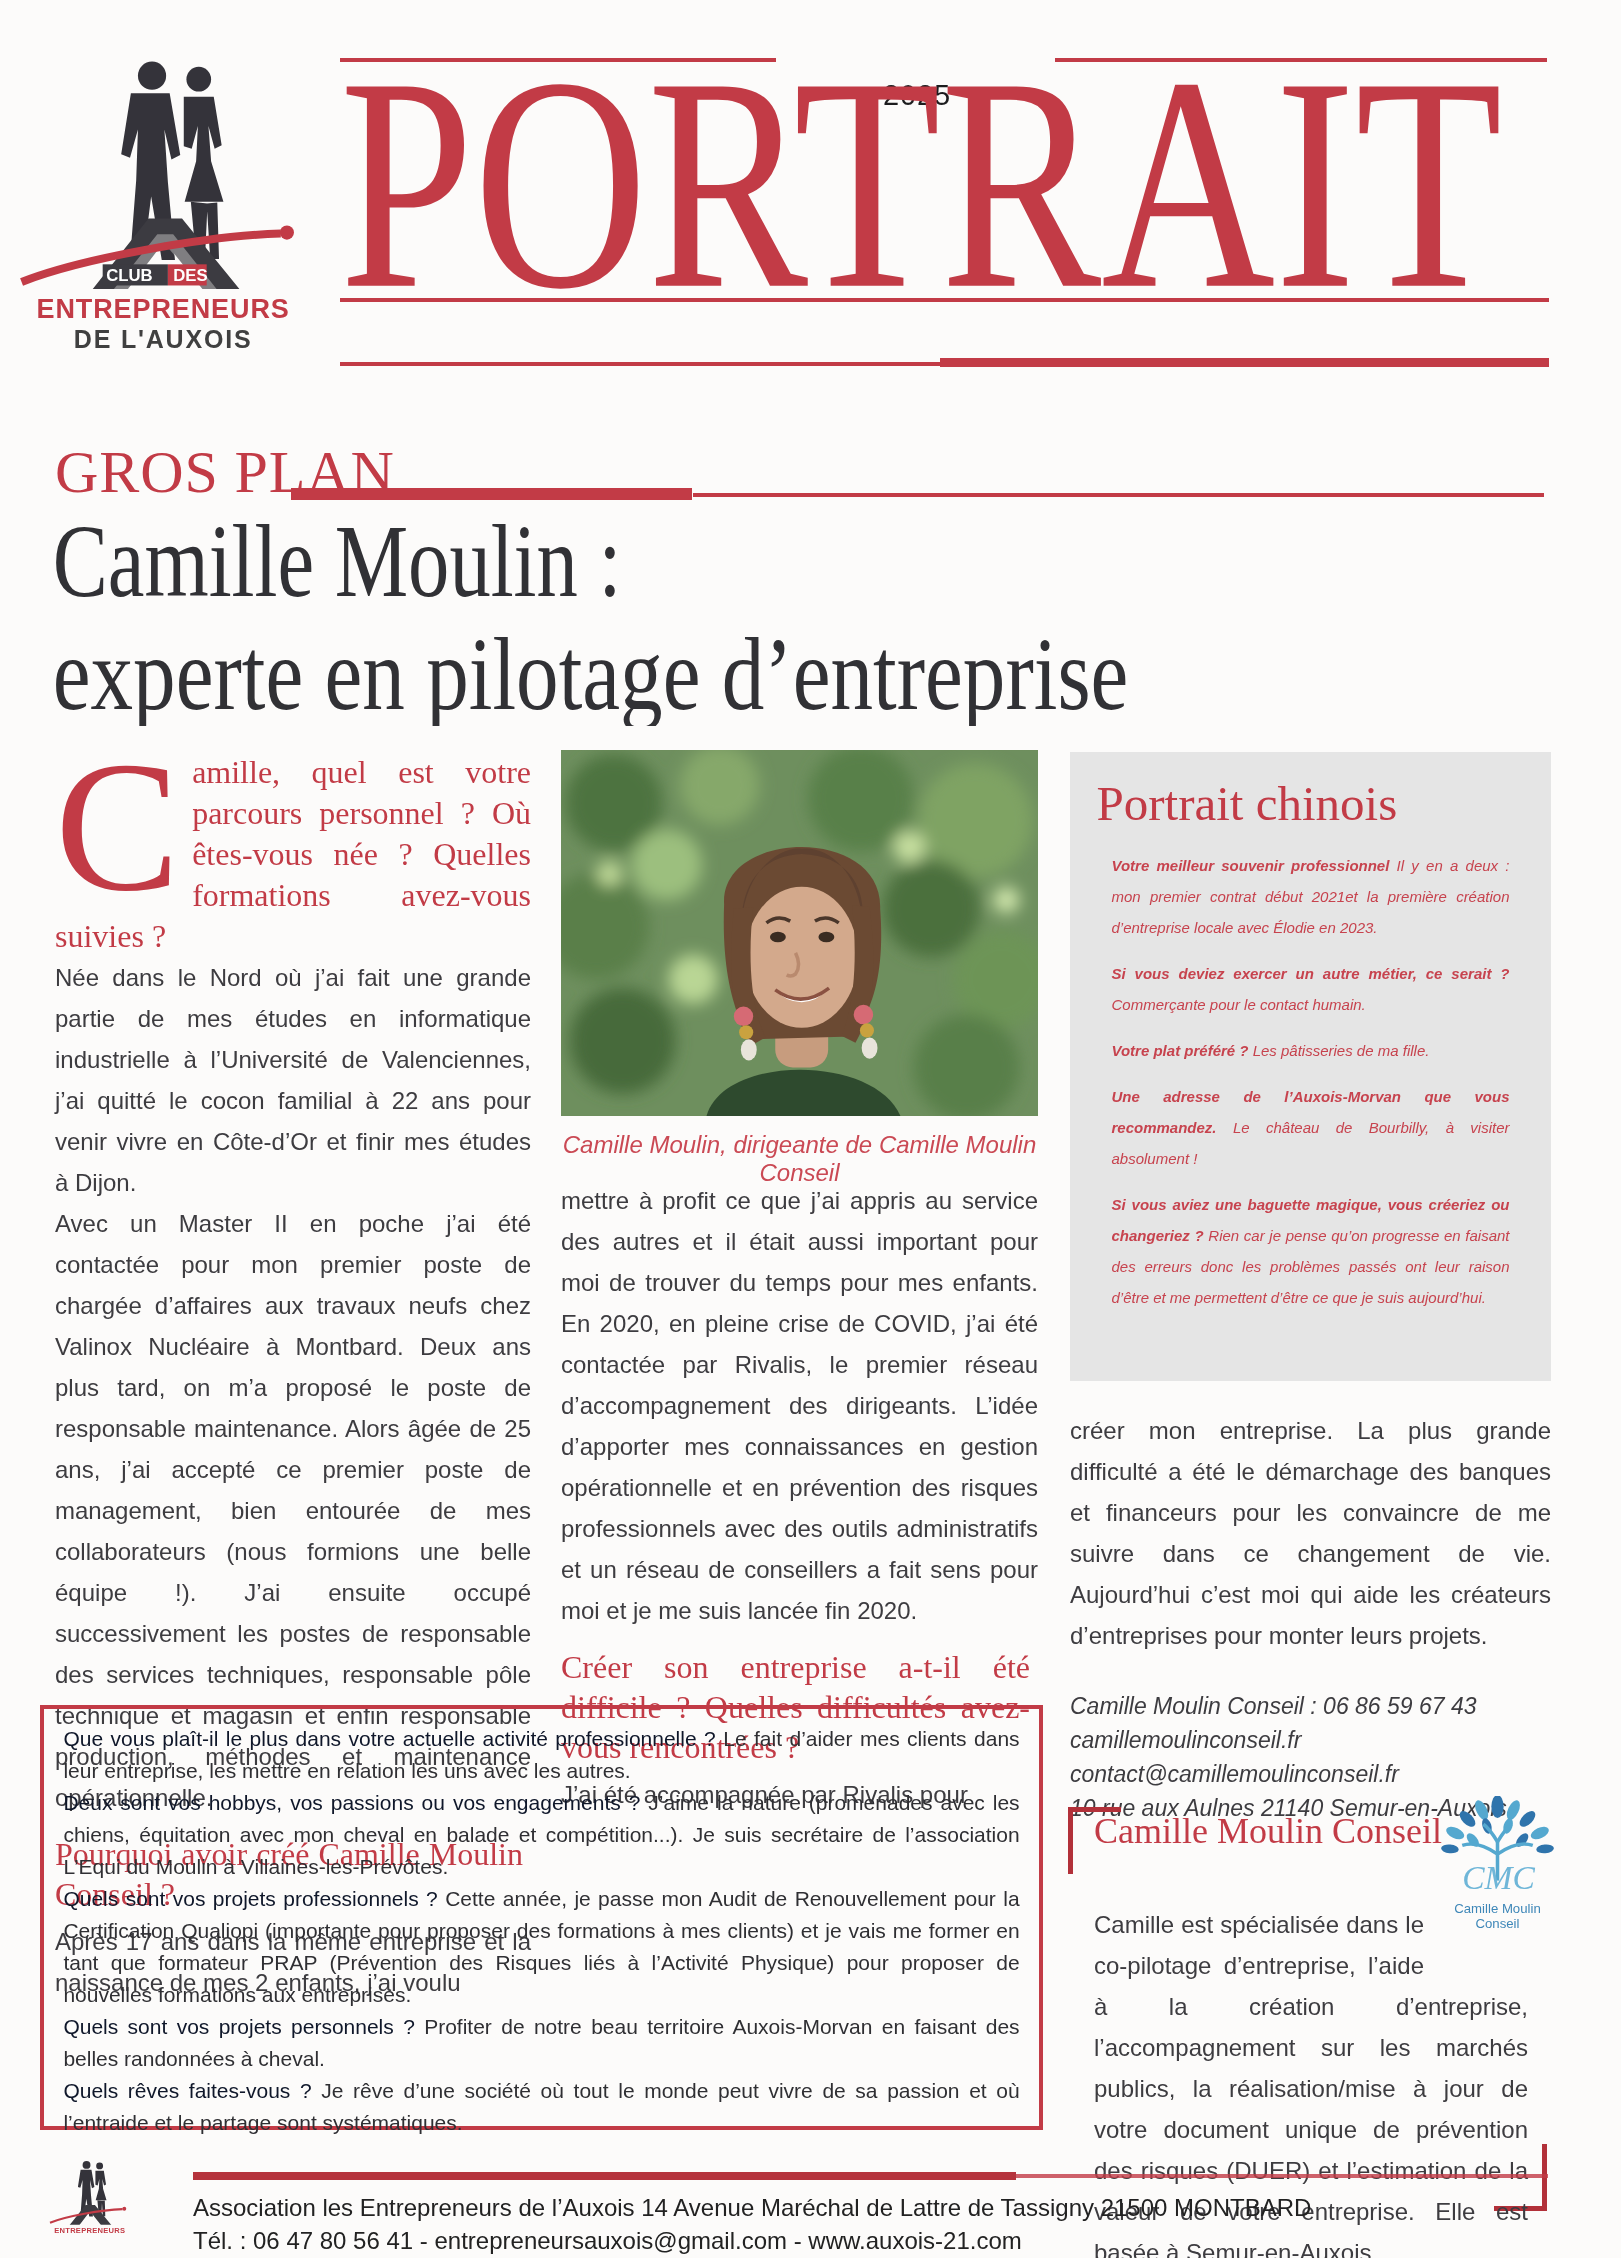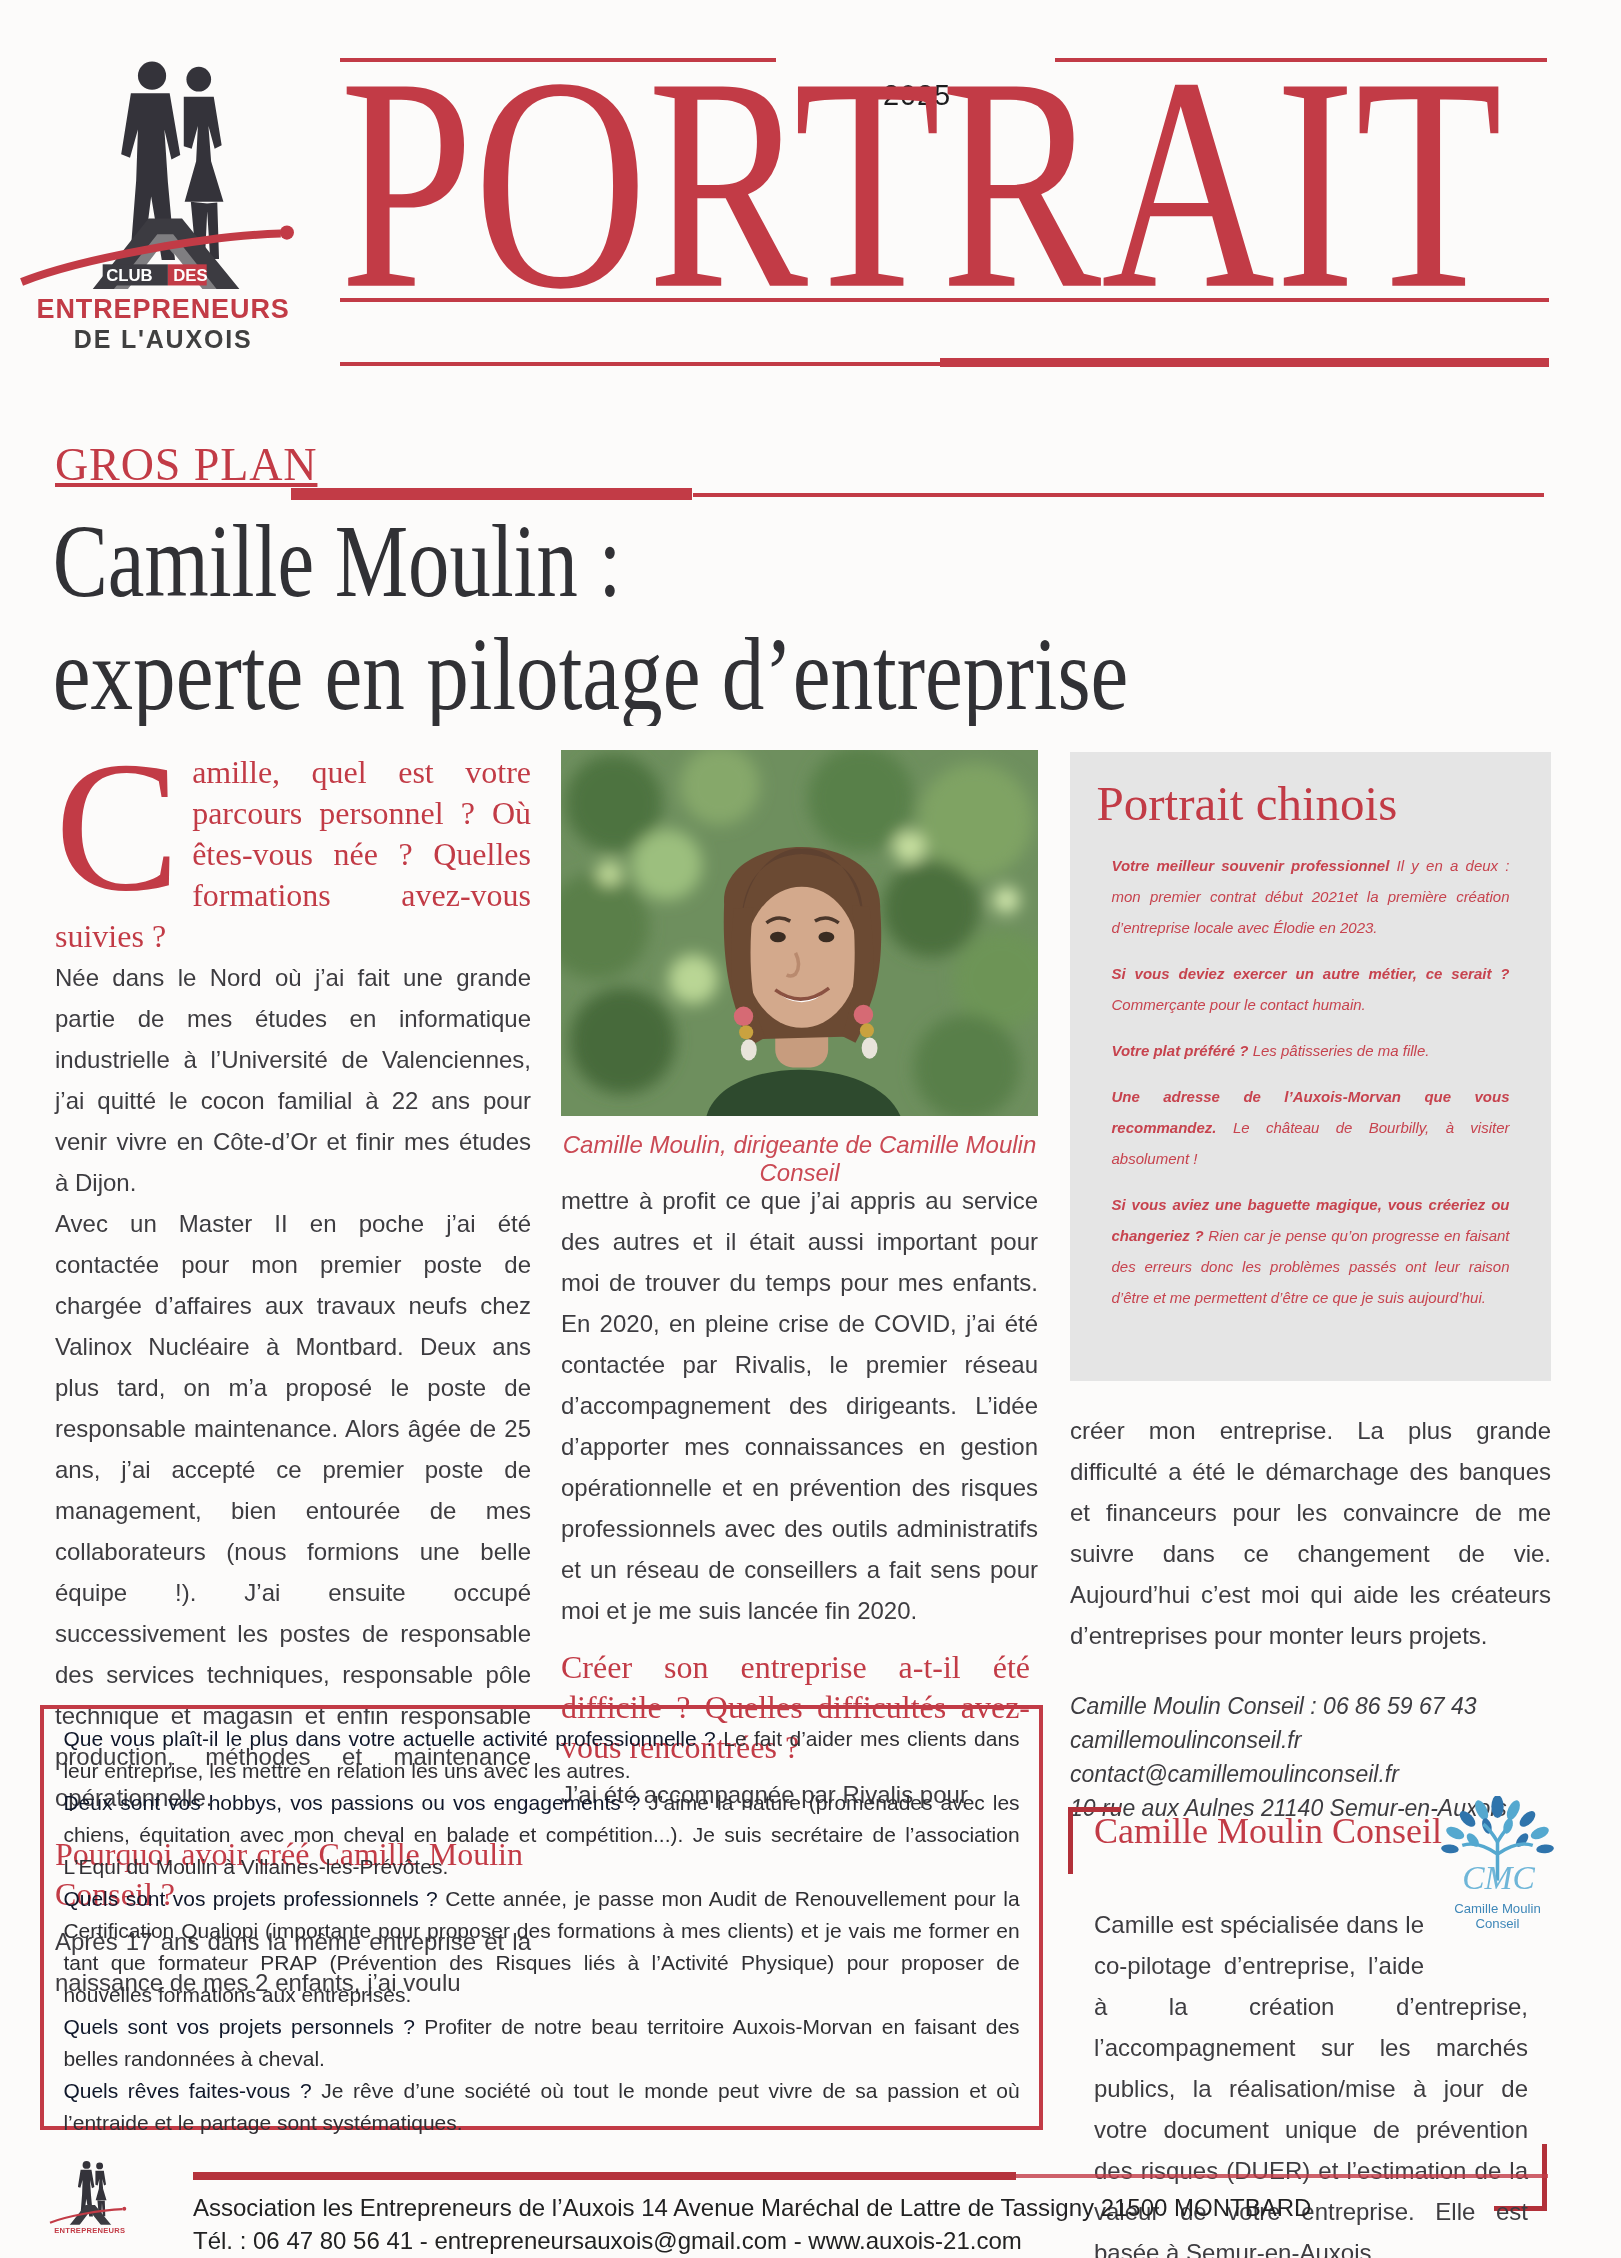--- a/index.html
+++ b/index.html
@@ -15,21 +15,21 @@
   .masthead-svg{position:absolute;left:338px;top:81px;}
   .tagline{position:absolute;left:341px;top:313px;font-size:27px;color:#2a2a2e;letter-spacing:0.4px;}
   
   .club-logo{position:absolute;left:17.6px;top:51px;width:291px;}
   .club-logo .name1{margin-top:1.8px;text-align:center;font-weight:bold;font-size:27px;
         color:#c23b46;letter-spacing:0.9px;}
   .club-logo .name2{text-align:center;font-weight:bold;font-size:25px;color:#404040;letter-spacing:1.8px;}
   .logo-small{position:absolute;left:49px;top:2158px;transform:scale(.28);transform-origin:top left;}
   
   .kicker{position:absolute;left:55px;top:438px;font-family:"Liberation Serif",serif;
-        font-size:46px;color:#c23b46;letter-spacing:0.9px;text-decoration:underline;}
+        font-size:60px;color:#c23b46;letter-spacing:0.9px;}
   
   .col{position:absolute;font-size:24px;line-height:41px;text-align:justify;}
   .col p{margin:0;}
   .lead-q{font-family:"Liberation Serif",serif;color:#c23b46;font-size:32px;line-height:41px;text-align:justify;}
   .dropcap{float:left;font-family:"Liberation Serif",serif;color:#c23b46;
         font-size:187px;line-height:139px;height:146px;margin:3.5px 12.4px 0 0;}
   h3.red-q{font-family:"Liberation Serif",serif;color:#c23b46;font-size:32px;line-height:40px;
         font-weight:normal;margin:16px 8px 7px 0;text-align:justify;}
   
   .photo{position:absolute;left:561px;top:750px;width:477px;height:366px;overflow:hidden;background:#6e8f5e;}

